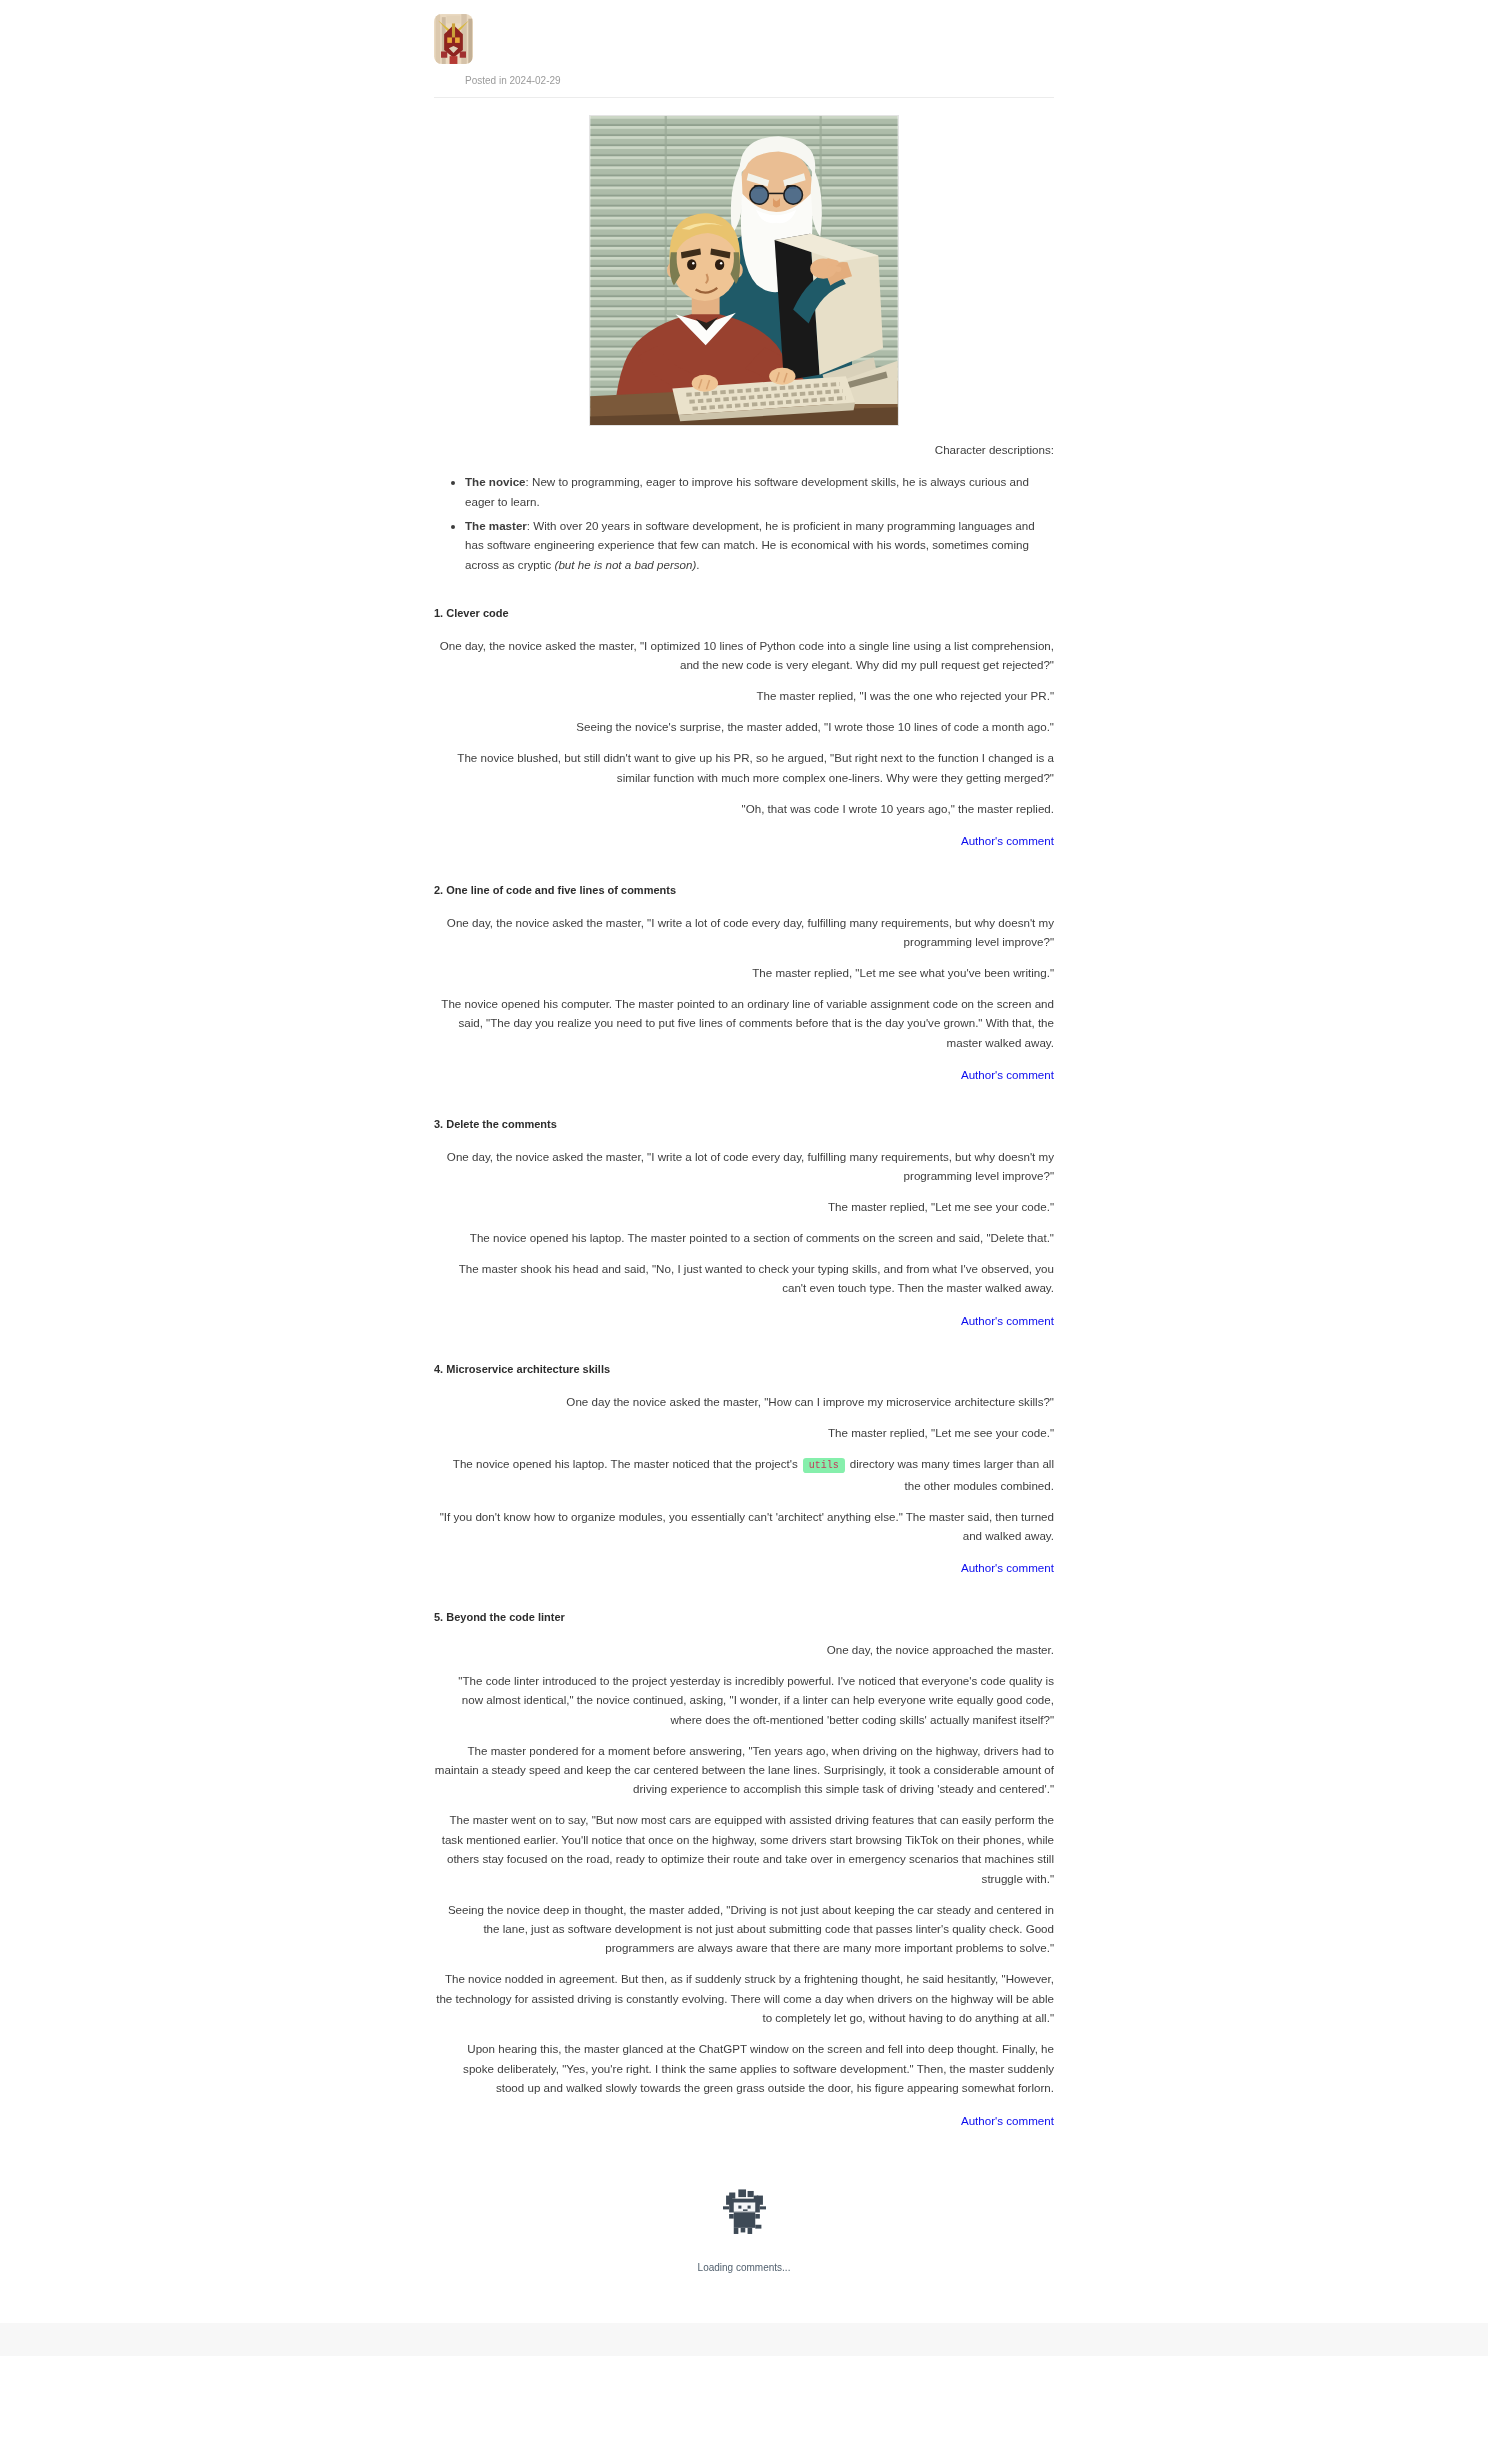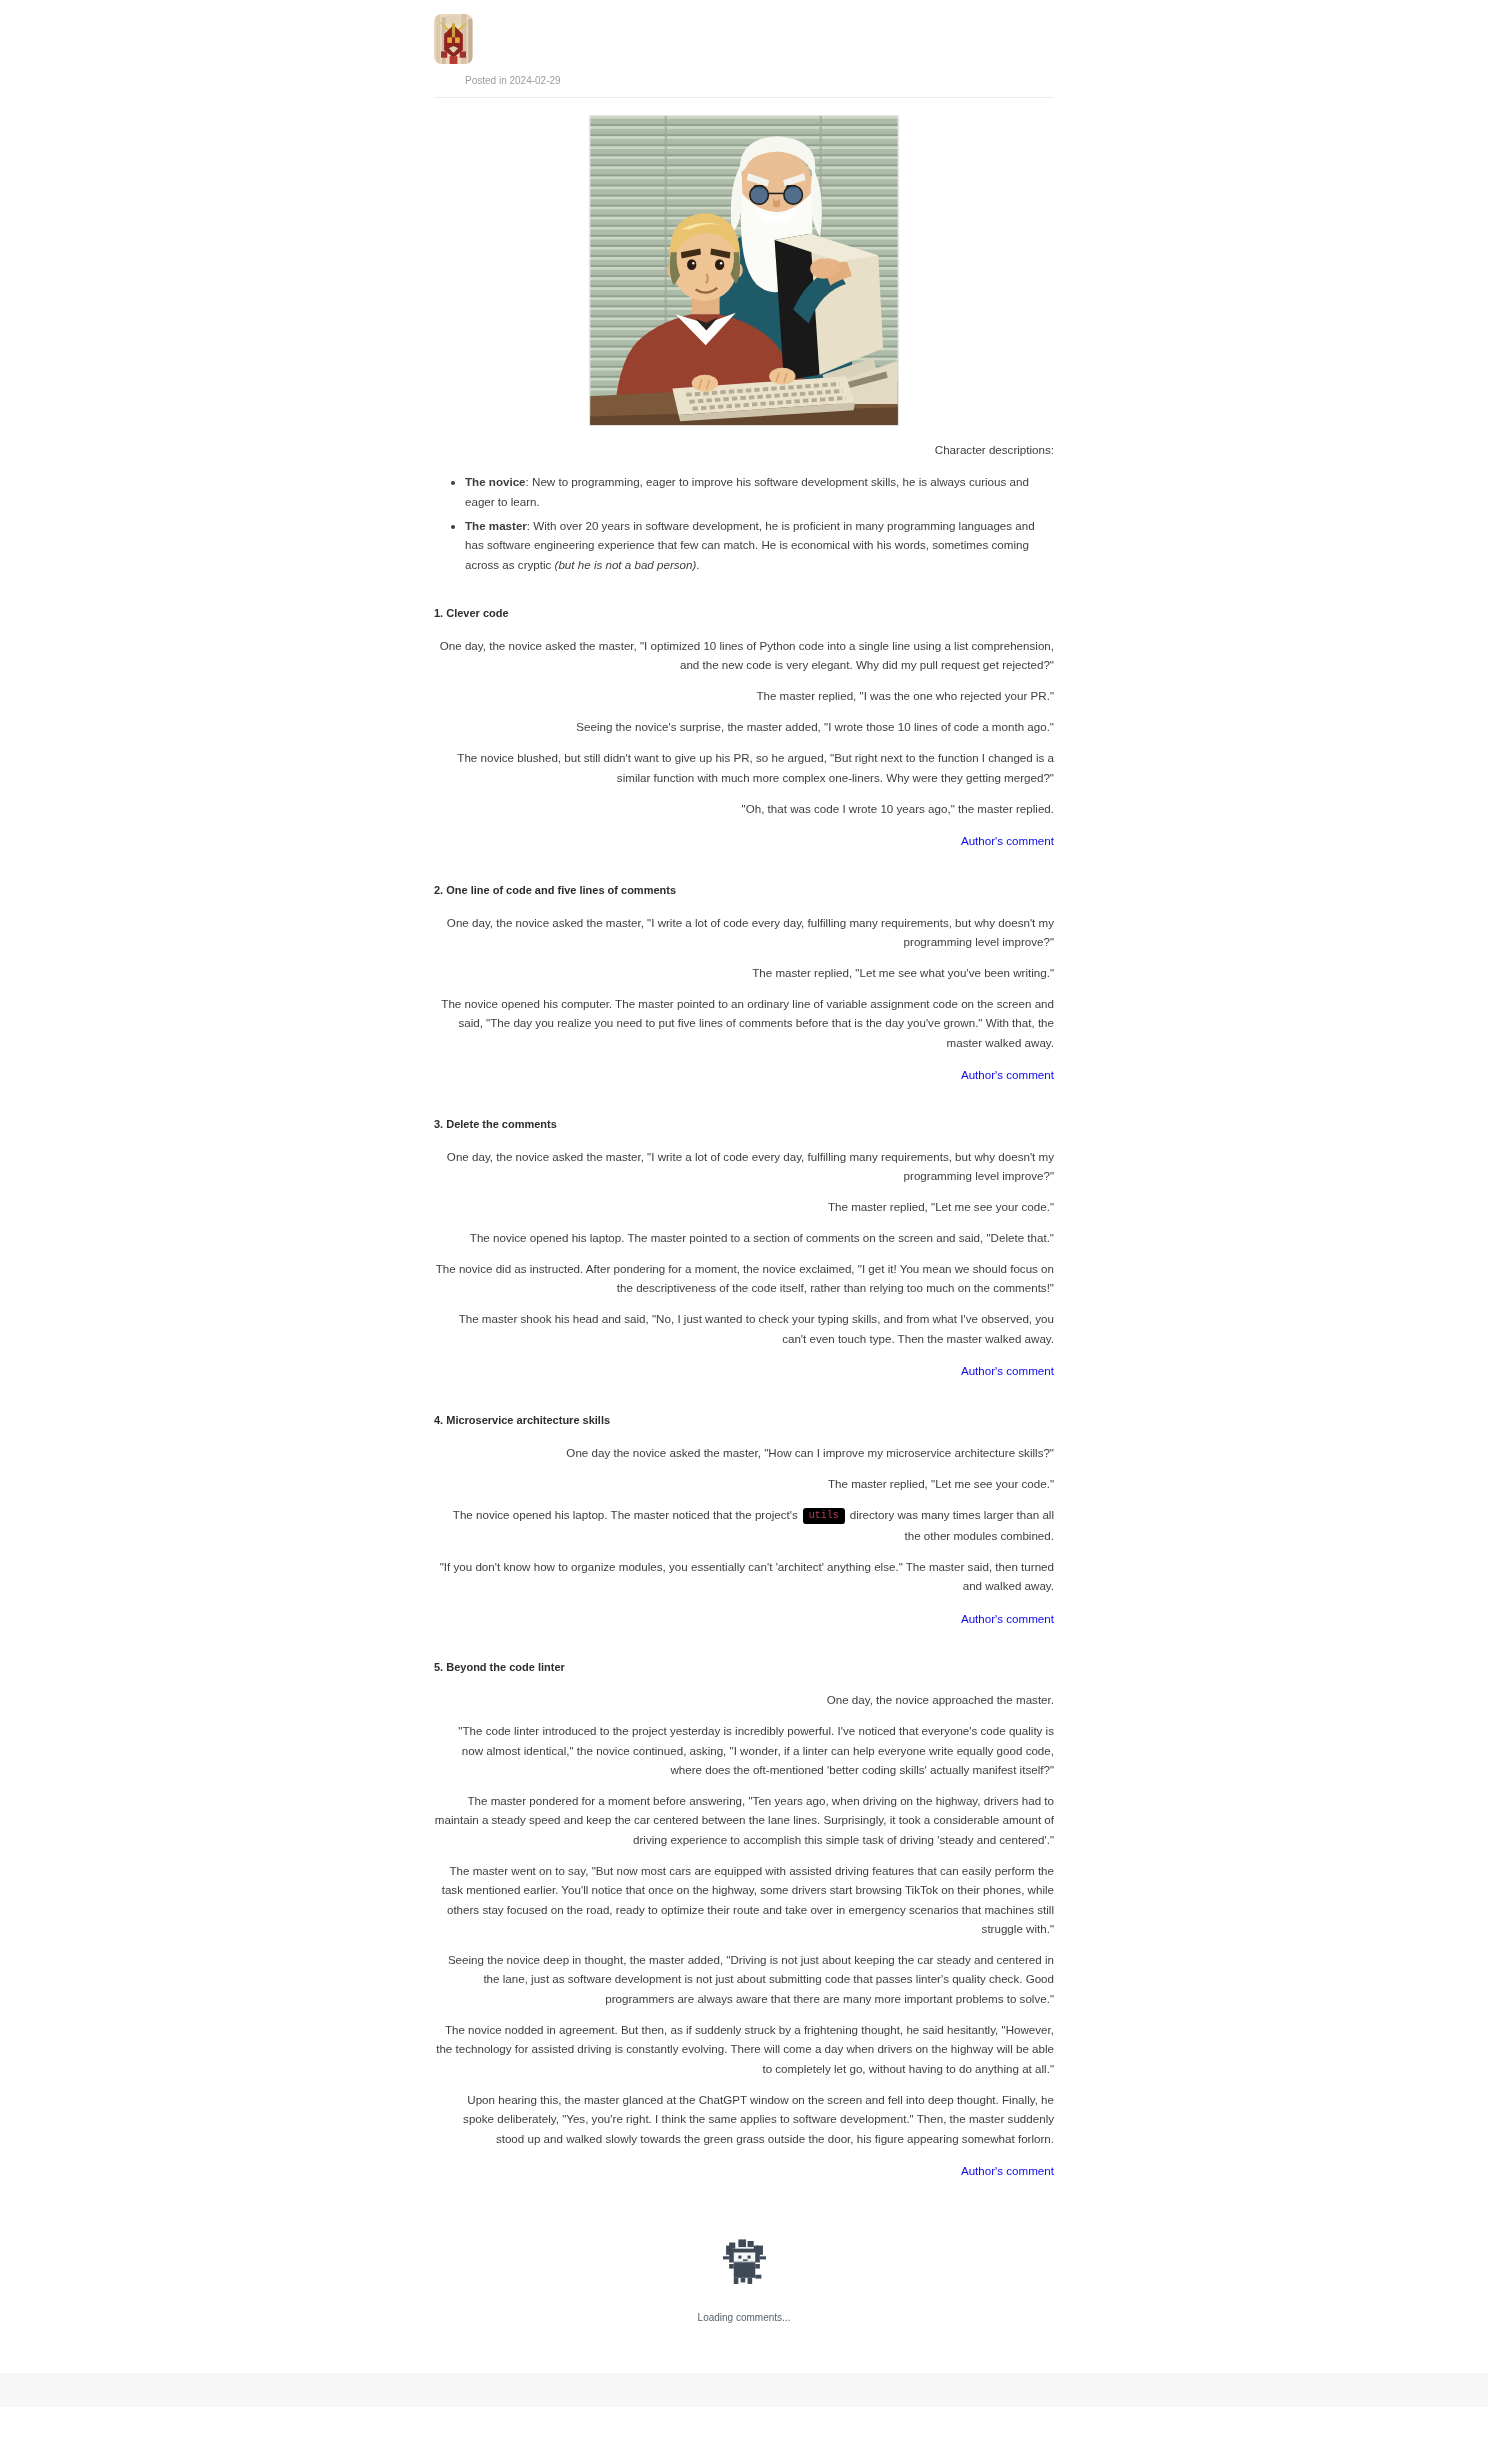--- a/index.html
+++ b/index.html
@@ -20,21 +20,21 @@
   ul.chars { margin:12.4px 0 18.6px 0; padding-left:31px; }
   ul.chars li { font-size:11.6px; line-height:19.4px; margin:0 0 4.7px 0; }
 
   h3.sec { font-size:11px; font-weight:bold; color:#2d2d2d; margin:33px 0 17px 0; }
 
   a.comment-link { color:#0b0bee; text-decoration:none; }
   .comment-link-row { margin:13px 0 4.7px 0; }
 
   code.inline {
     font-family:"Liberation Mono","DejaVu Sans Mono",monospace;
-    font-size:10px; color:#c23b5c; background:#000000;
+    font-size:10px; color:#c23b5c; background:#86efac;
     padding:2.3px 6.2px; border-radius:3.1px; margin:0 1.6px;
   }
 
   .comments-area { text-align:center; margin-top:59px; }
   .loading-text { color:#52616f; font-size:10px; margin-top:20px; }
 
   footer.site-footer {
     background:#f7f7f7; margin-top:50px; padding:16.3px 0 17px 0;
     text-align:center; font-size:10px; color:#8c8c8c;
   }
@@ -179,21 +179,20 @@
     <p>The novice opened his computer. The master pointed to an ordinary line of variable assignment code on the screen and said, "The day you realize you need to put five lines of comments before that is the day you've grown." With that, the master walked away.</p>
     <p class="comment-link-row"><a href="#" class="comment-link">Author's comment</a></p>
   </section>
 
   
   <section>
     <h3 class="sec">3. Delete the comments</h3>
     <p>One day, the novice asked the master, "I write a lot of code every day, fulfilling many requirements, but why doesn't my programming level improve?"</p>
     <p>The master replied, "Let me see your code."</p>
     <p>The novice opened his laptop. The master pointed to a section of comments on the screen and said, "Delete that."</p>
-    <p>The novice did as instructed. After pondering for a moment, the novice exclaimed, "I get it! You mean we should focus on the descriptiveness of the code itself, rather than relying too much on the comments!"</p>
     <p>The master shook his head and said, "No, I just wanted to check your typing skills, and from what I've observed, you can't even touch type. Then the master walked away.</p>
     <p class="comment-link-row"><a href="#" class="comment-link">Author's comment</a></p>
   </section>
 
   
   <section>
     <h3 class="sec">4. Microservice architecture skills</h3>
     <p>One day the novice asked the master, "How can I improve my microservice architecture skills?"</p>
     <p>The master replied, "Let me see your code."</p>
     <p><span>The novice opened his laptop. The master noticed that the project's </span><code class="inline">utils</code><span> directory was many times larger than all the other modules combined.</span></p>

